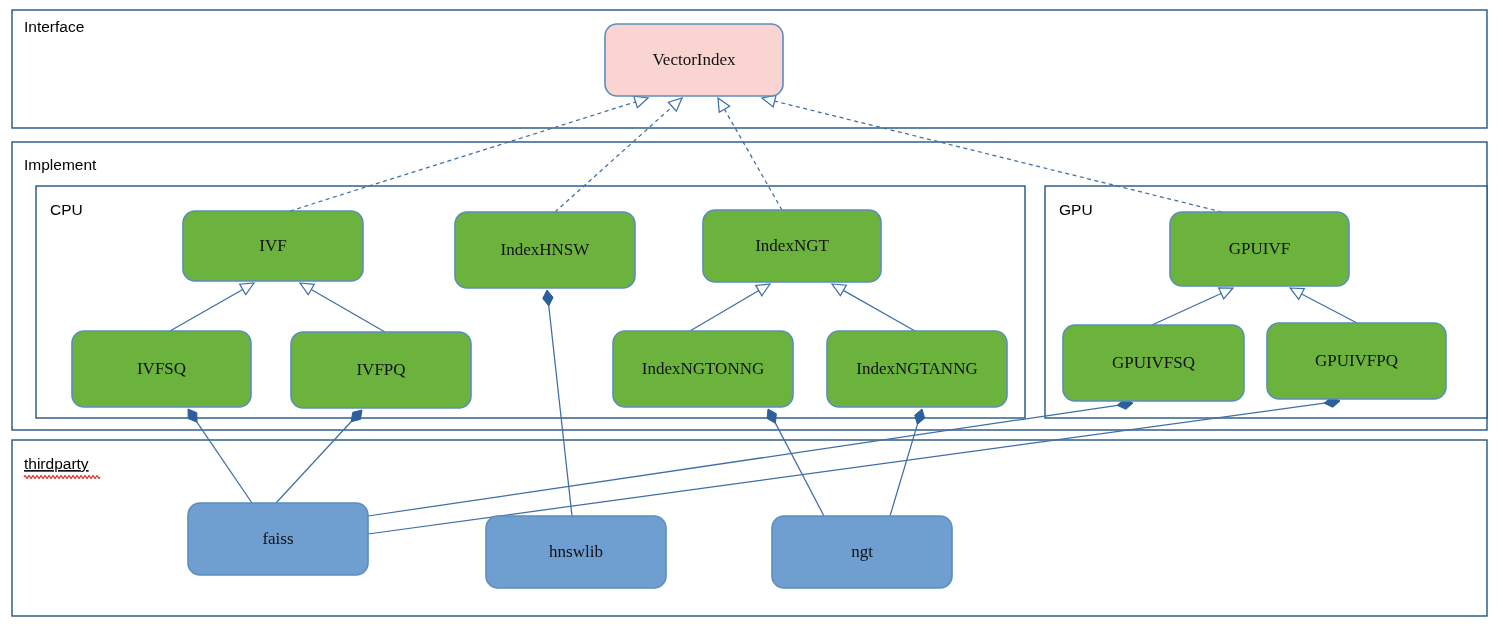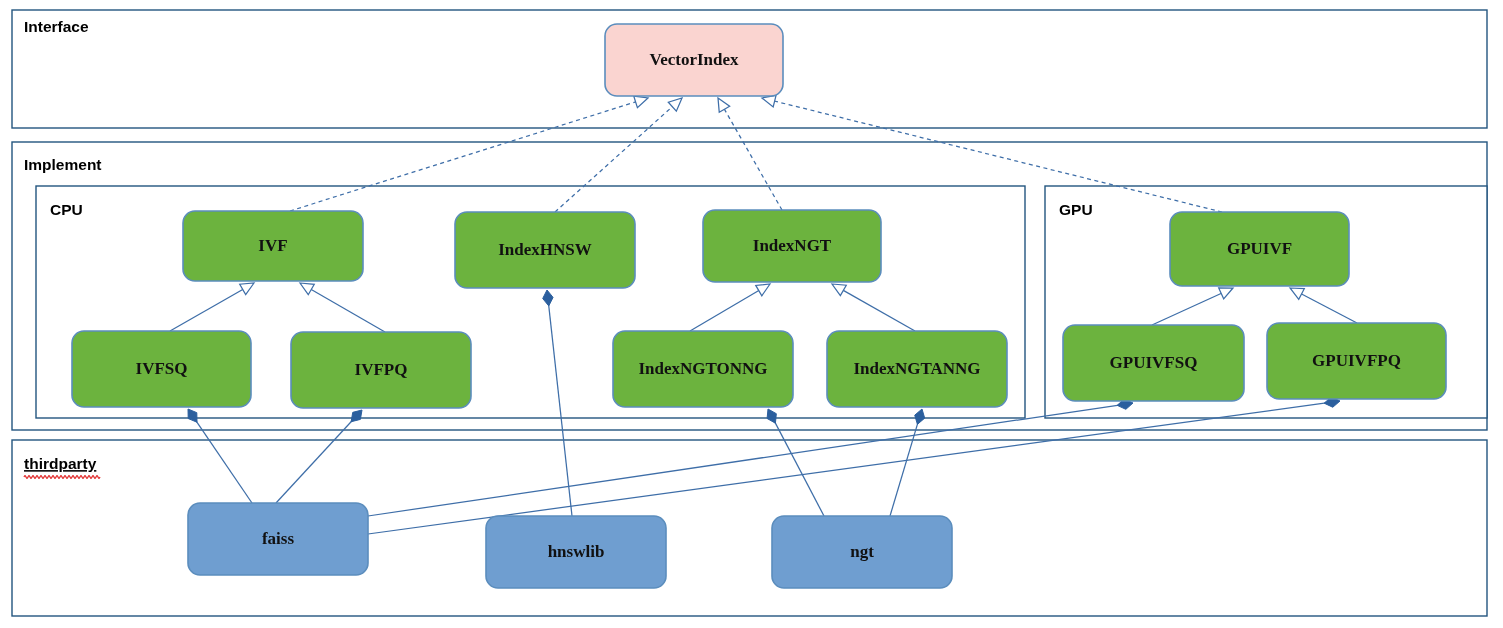--- a/index.html
+++ b/index.html
@@ -8,21 +8,20 @@
     padding: 0;
     background: #ffffff;
   }
   #stage {
     position: relative;
     width: 1503px;
     height: 628px;
     background: #ffffff;
     overflow: hidden;
     font-family: "Liberation Serif", serif;
-    font-weight: bold;
   }
   svg.diagram {
     position: absolute;
     left: 0;
     top: 0;
     width: 1503px;
     height: 628px;
     display: block;
   }
   .group-frame {

